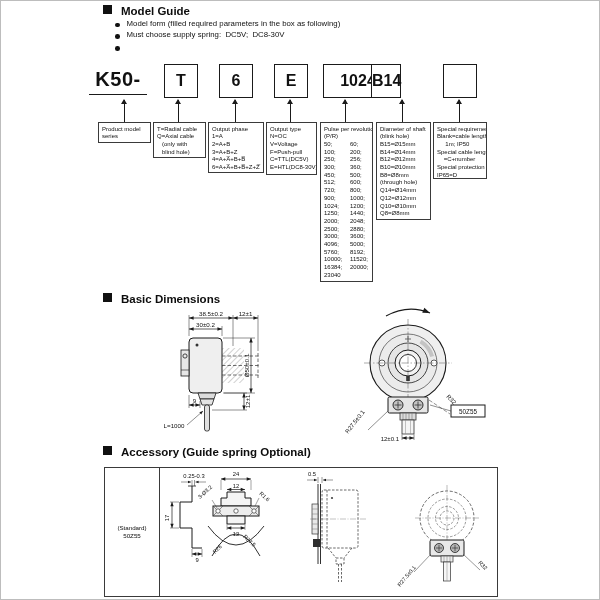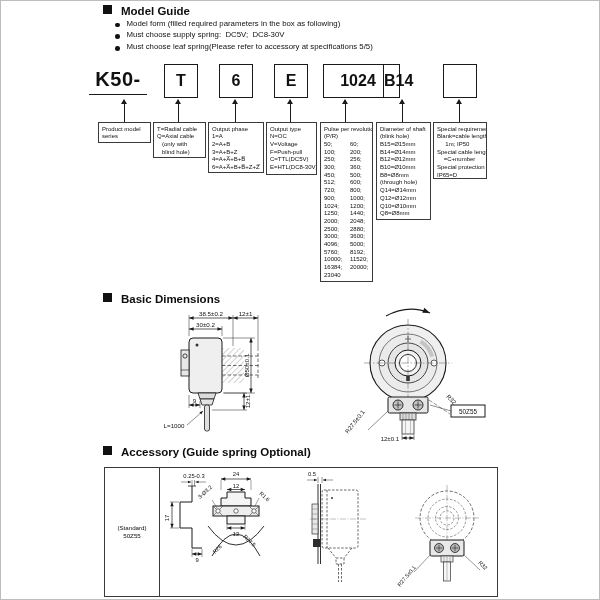--- a/index.html
+++ b/index.html
@@ -13,21 +13,21 @@
   .bullets{position:absolute;left:114px;top:17px;display:flex;flex-direction:column;}
   .bullet{display:flex;align-items:center;gap:7px;height:11.6px;}
   .dot{width:4.6px;height:4.6px;border-radius:50%;background:#111;margin-top:2.6px;flex:0 0 auto;}
   .btxt{font-size:7.8px;line-height:10px;white-space:pre;}
   
   .prefix{position:absolute;left:88px;top:64px;width:58px;height:29px;font-size:20px;font-weight:bold;
           letter-spacing:.5px;text-align:center;line-height:29px;border-bottom:1.6px solid #1a1a1a;}
   .code{position:absolute;top:63px;height:34px;border:1.6px solid #1a1a1a;background:#fff;
         font-size:16px;text-align:center;line-height:32px;box-sizing:border-box;font-weight:bold;}
   .c0{left:163px;width:34px}.c1{left:218px;width:34px}.c2{left:273px;width:34px}
-  .c3{left:322px;width:70px}.c4{left:382px;width:17px}.c5{left:442px;width:34px}
+  .c3{left:322px;width:70px}.c4{left:370px;width:30px}.c5{left:442px;width:34px}
   .arrow{position:absolute;top:99px;height:22px;width:0;border-left:1.1px solid #1a1a1a;}
   .arrow::before{content:"";position:absolute;left:-3.6px;top:-1px;width:0;height:0;
         border-left:3.1px solid transparent;border-right:3.1px solid transparent;border-bottom:5.5px solid #1a1a1a;}
   .a0{left:123px}.a1{left:177px}.a2{left:234px}.a3{left:289px}.a4{left:344px}.a5{left:401px}.a6{left:458px}
   .desc{position:absolute;top:121px;border:1px solid #3a3a3a;background:#fff;box-sizing:border-box;
         padding:2.5px 1px 0 3px;font-size:6px;overflow:hidden;}
   .ln{line-height:7.7px;white-space:pre;}
   .d1{left:97px;width:53px;height:21px}
   .d2{left:152px;width:53px;height:36px}
   .d3{left:207px;width:56px;height:51px}
@@ -61,21 +61,20 @@
       <div class="bullet">
       <span class="dot"></span>
       <span class="btxt">Model form (filled required parameters in the box as following)</span>
     </div>
       <div class="bullet">
       <span class="dot"></span>
       <span class="btxt">Must choose supply spring:  DC5V;  DC8-30V</span>
     </div>
       <div class="bullet">
       <span class="dot"></span>
-      <span class="btxt">Must choose leaf spring(Please refer to accessory at specifications 5/5)</span>
     </div>
     </div>
 
   <div class="prefix">K50-</div>
   <div class="code c0">T</div>
   <div class="code c1">6</div>
   <div class="code c2">E</div>
   <div class="code c3">1024</div>
   <div class="code c4">B14</div>
   <div class="code c5"></div>

